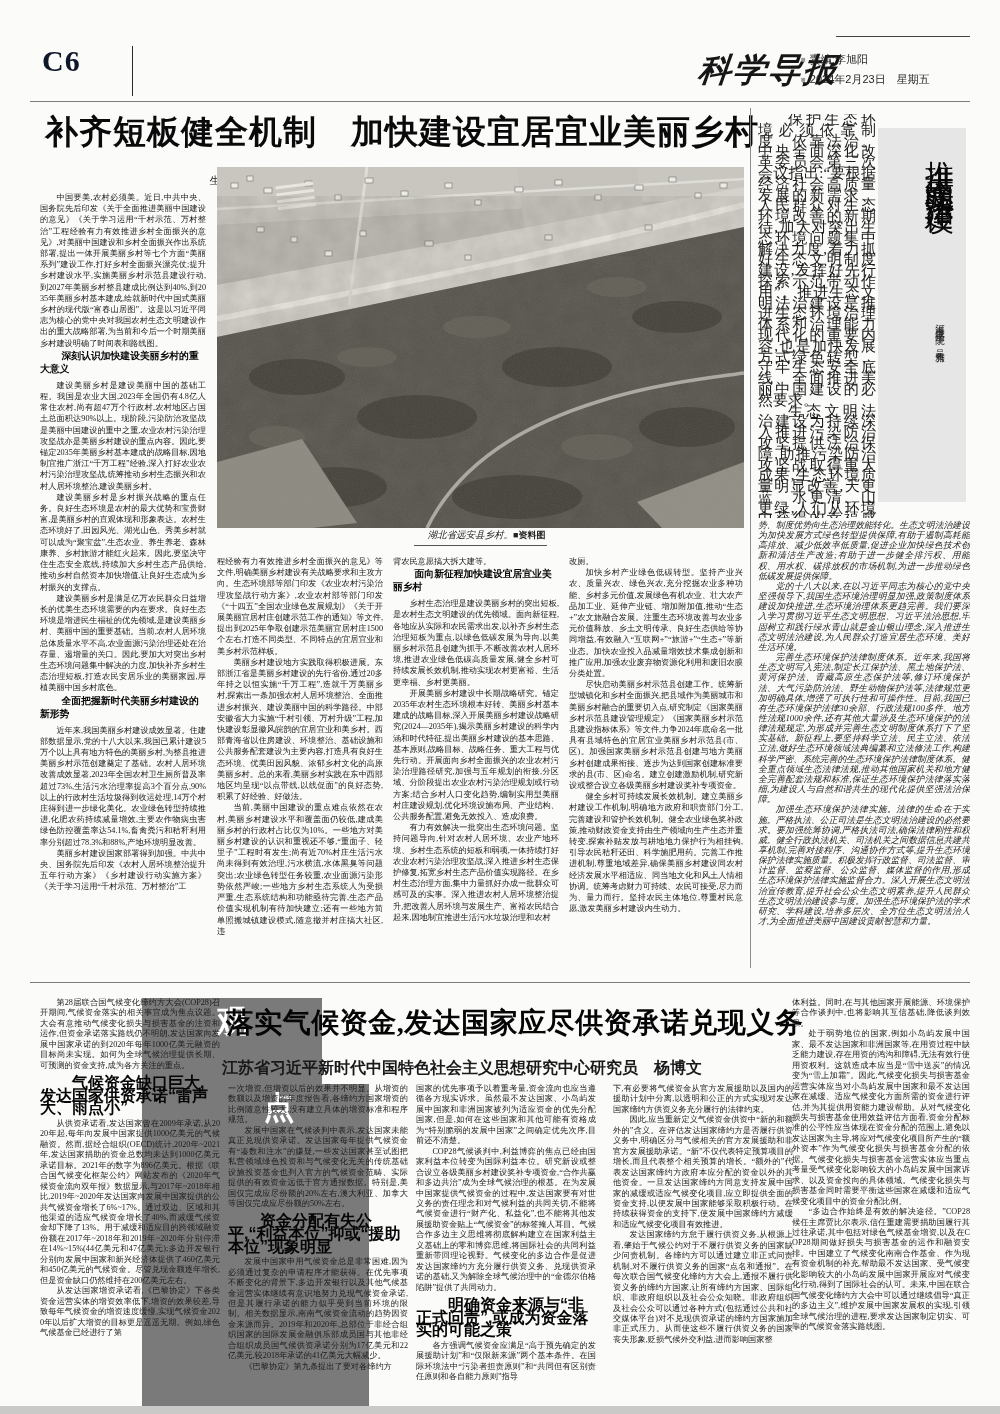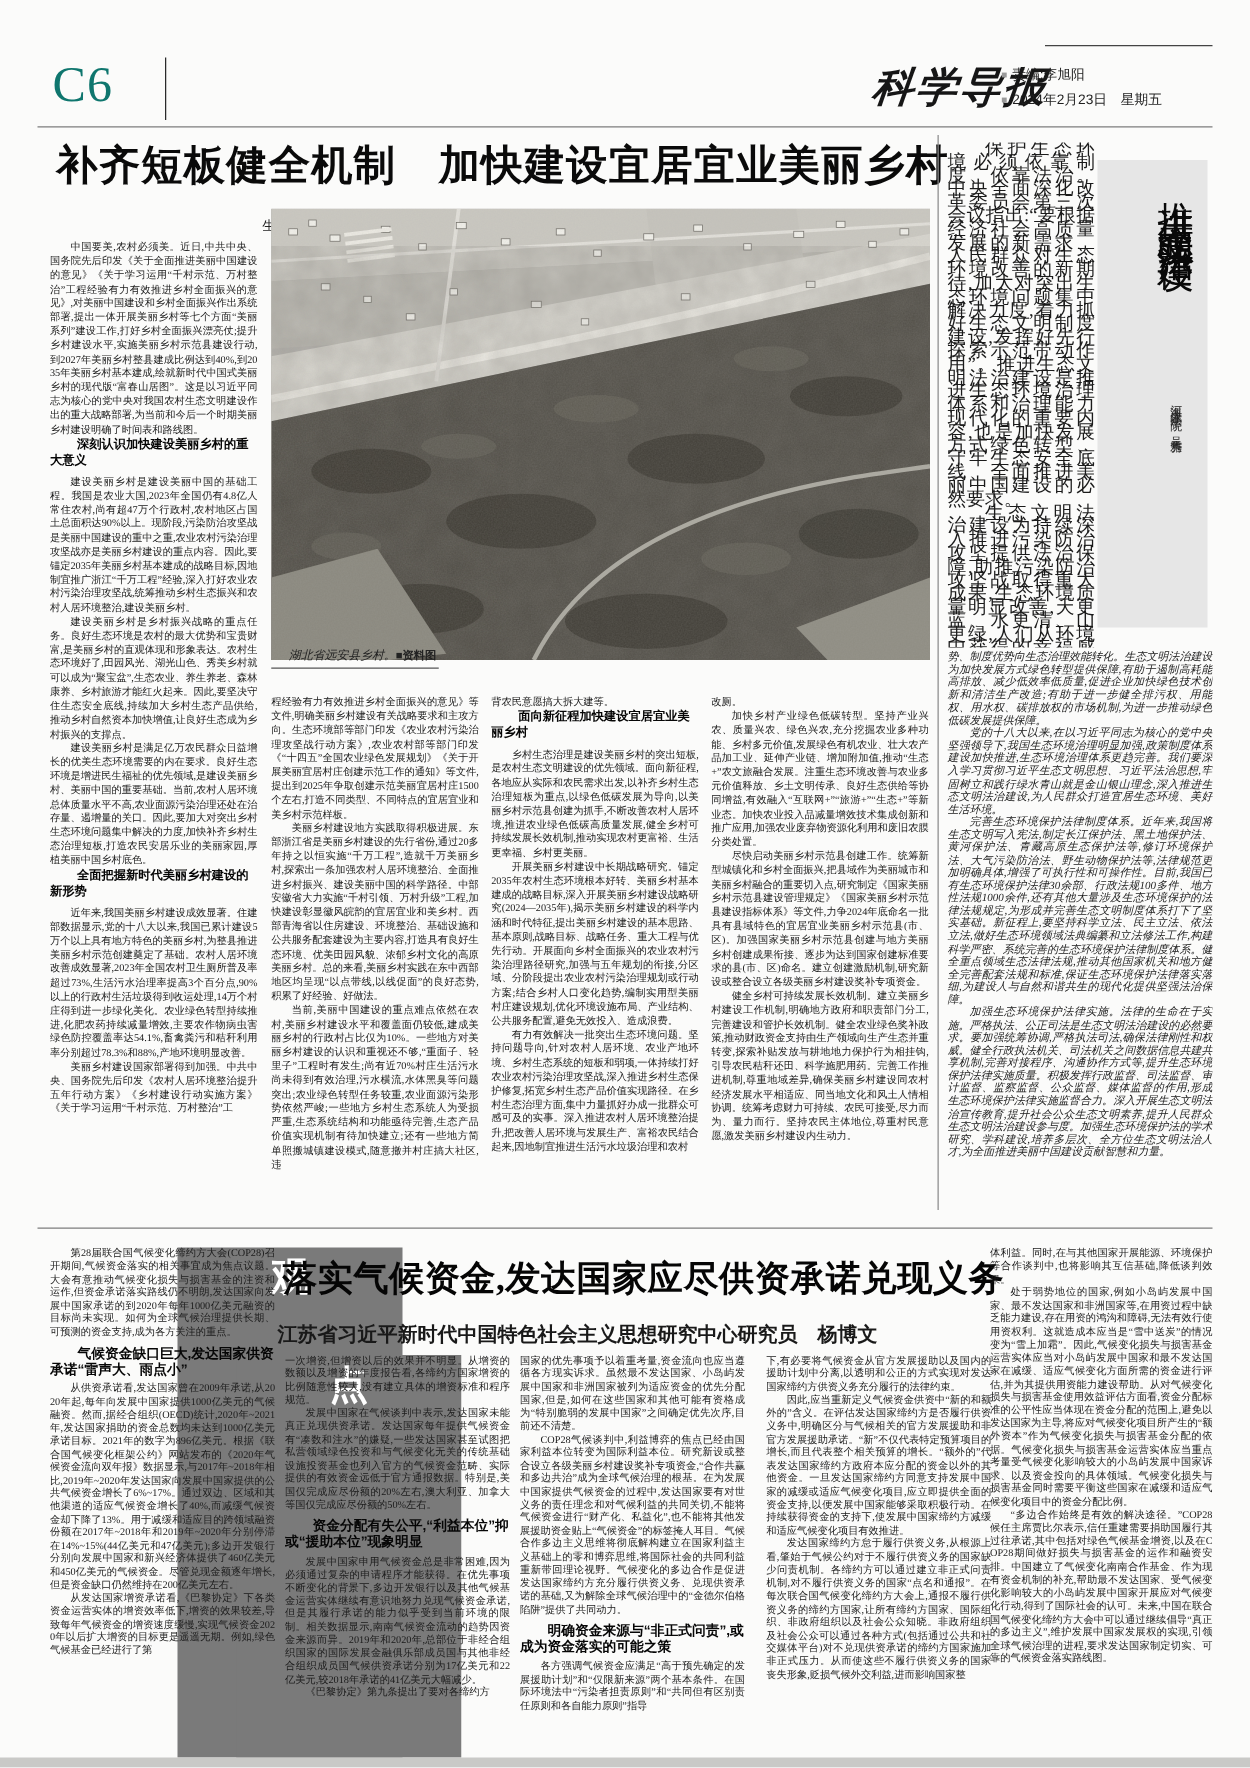--- a/index.html
+++ b/index.html
@@ -1,40 +1,40 @@
 <!DOCTYPE html>
 <html><head>
 <meta charset="utf-8">
 <style>
   *{box-sizing:border-box;margin:0;padding:0}
   html,body{background:#e9e9e7}
   .page{position:relative;width:1000px;height:1414px;margin:0 auto;background:#fbfbfa;overflow:hidden;
         font-family:"Liberation Serif","DejaVu Serif",serif;color:#1b1b1b}
   .abs{position:absolute}
   
-  .pageno{left:42px;top:44px;font-size:40px;font-weight:400;letter-spacing:1px;color:#0f766e}
+  .pageno{left:42px;top:44px;font-size:30px;font-weight:700;letter-spacing:1px;color:#0f172a}
   .hd-vline{left:132px;top:46px;width:1px;height:50px;background:#2a2a2a}
   .secbox{top:46px;width:42px;height:48px;background:#7a7a7a;color:#fff;text-align:center;
           font-family:"Liberation Sans","DejaVu Sans",sans-serif;font-weight:700;font-size:31px;line-height:48px}
   .secbox.b1{left:142px}.secbox.b2{left:189px}
   .masthead{left:698px;top:48px;font-size:33px;font-weight:700;font-style:italic;color:#161616;
             transform:skewX(-6deg);letter-spacing:2px;white-space:nowrap}
   .hd-topline{left:836px;top:36px;width:134px;height:1px;background:#444}
   .hd-meta{left:801px;font-size:11px;font-family:"Liberation Sans","DejaVu Sans",sans-serif;color:#1f1f1f;white-space:nowrap}
   .hd-meta .sq{color:#9a9a9a;font-size:8px;vertical-align:1px;margin-right:4px}
   .m1{top:52px}.m2{top:72px}
   .rule{background:#7d7d7d;height:1px}
   .hd-rule{left:30px;top:101px;width:940px}
   
   .headline{left:45px;top:110px;width:700px;text-align:center;
             font-family:"Liberation Sans","DejaVu Sans",sans-serif;font-weight:900;font-size:33px;
             letter-spacing:1px;color:#0a0a0a;white-space:nowrap}
   .byline{left:150px;top:174px;width:340px;text-align:center;font-size:10.5px;color:#222}
   .photo{left:217px;top:167px;width:527px;height:361px;overflow:hidden;background:#b7b5b0}
-  .caption{left:217px;top:518px;width:527px;text-align:left;font-size:9.5px;font-style:italic;color:#222}
+  .caption{left:217px;top:529px;width:527px;text-align:center;font-size:9.5px;font-style:italic;color:#222}
   .caption .cwrap{display:inline-block;border-bottom:1px solid #555;padding:0 2px 3px 14px}
   .caption .credit{font-style:normal;font-weight:700;font-family:"Liberation Sans","DejaVu Sans",sans-serif;font-size:9px}
   .col{overflow:hidden;text-align:justify;word-break:break-all}
   .t-main{font-size:8.2px;line-height:11.2px;color:#191919}
   .c1{left:40px;top:192px;width:166px;height:782px}
   .c2{left:217px;top:556px;width:166px;height:420px}
   .c3{left:393px;top:556px;width:166px;height:420px}
   .c4{left:569px;top:556px;width:174px;height:420px}
   p.para{text-indent:2em}
   p.cont{text-indent:0}
@@ -56,21 +56,21 @@
   .t-bot{font-size:8.2px;line-height:10.45px}
   .b1{left:40px;top:998px;width:180px;height:408px}
   .b-title{left:222px;top:1004px;width:585px;text-align:center;font-weight:900;font-size:28px;
            letter-spacing:0.5px;color:#050505;white-space:nowrap}
   .b-byline{left:222px;top:1058px;width:585px;text-align:left;font-size:16px;font-weight:700;
             font-family:Liberation Sans, sans-serif;color:#191919}
   .b2{left:228px;top:1084px;width:180px;height:322px}
   .b3{left:416px;top:1084px;width:180px;height:322px}
   .b4{left:613px;top:1084px;width:180px;height:322px}
   .b5{left:792px;top:998px;width:178px;height:408px}
-  .bh{font-family:"Liberation Sans","DejaVu Sans",sans-serif;font-weight:700;font-size:11px;
+  .bh{font-family:"Liberation Sans","DejaVu Sans",sans-serif;font-weight:700;font-size:16px;
       line-height:12.6px;text-indent:2em;text-align:left;margin:6px 0 4px;color:#060606}
   .foot-strip{left:0;top:1406px;width:1000px;height:8px;background:#c9c9c7}
 </style>
 </head>
 <body>
 
 <div class="page">
 
   <div class="abs pageno">C6</div>
   <div class="abs hd-vline"></div>

